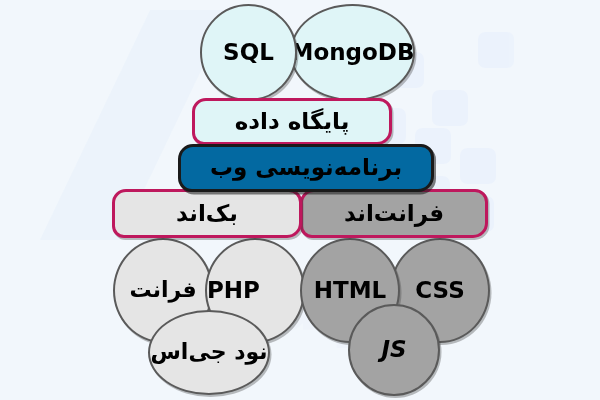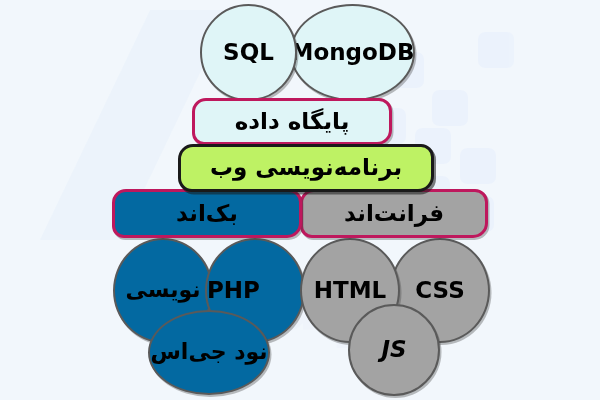--- a/index.html
+++ b/index.html
@@ -85,22 +85,22 @@
   }
 
   
   .circle {
     border: 2px solid #5a5a5a;
     border-radius: 50%;
     box-shadow: 1.5px 2px 0 rgba(70,70,70,.35);
   }
 
   .fill-cyan  { background: #dff5f7; }
-  .fill-cream { background: #bef264; }
-  .fill-green { background: #0369a1; }
+  .fill-cream { background: #0369a1; }
+  .fill-green { background: #e5e5e5; }
   .fill-pink  { background: #a3a3a3; }
 
   
   #n-sql        { left: 200px; top:   4px; width:  97px; height:  97px; font-size: 23px; }
   #n-mongodb    { left: 290px; top:   4px; width: 125px; height:  97px; font-size: 23px; }
   #n-database   { left: 192px; top:  98px; width: 200px; height:  47px; font-size: 23px; }
   #n-webprog    { left: 178px; top: 144px; width: 256px; height:  48px; font-size: 23px; }
   #n-backend    { left: 112px; top: 189px; width: 190px; height:  49px; font-size: 23px; }
   #n-frontend   { left: 300px; top: 189px; width: 188px; height:  49px; font-size: 23px; }
   #n-python     { left: 113px; top: 238px; width: 100px; height: 105px; font-size: 22px; }
@@ -158,21 +158,21 @@
 
   <div class="node box accent fill-cream" id="n-webprog">
     <span>برنامه‌نویسی وب</span>
   </div>
 
   <div class="node box fill-green" id="n-backend">
     <span>بک‌اند</span>
   </div>
 
   <div class="node circle fill-green" id="n-python">
-    <span>نویسی</span>
+    <span>فرانت</span>
   </div>
 
   <div class="node circle fill-green" id="n-php">
     <span>PHP</span>
   </div>
 
   <div class="node circle fill-green" id="n-nodejs">
     <span>نود جی‌اس</span>
   </div>
 

